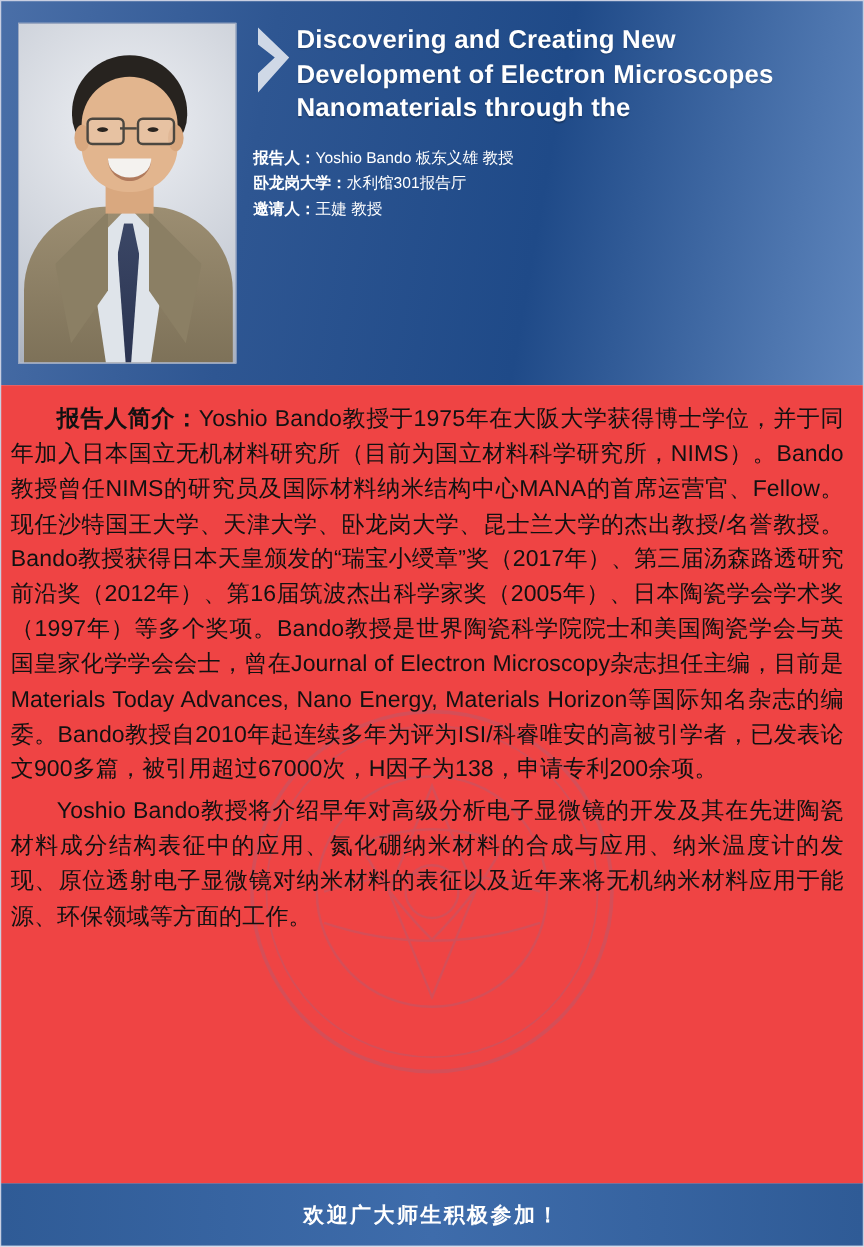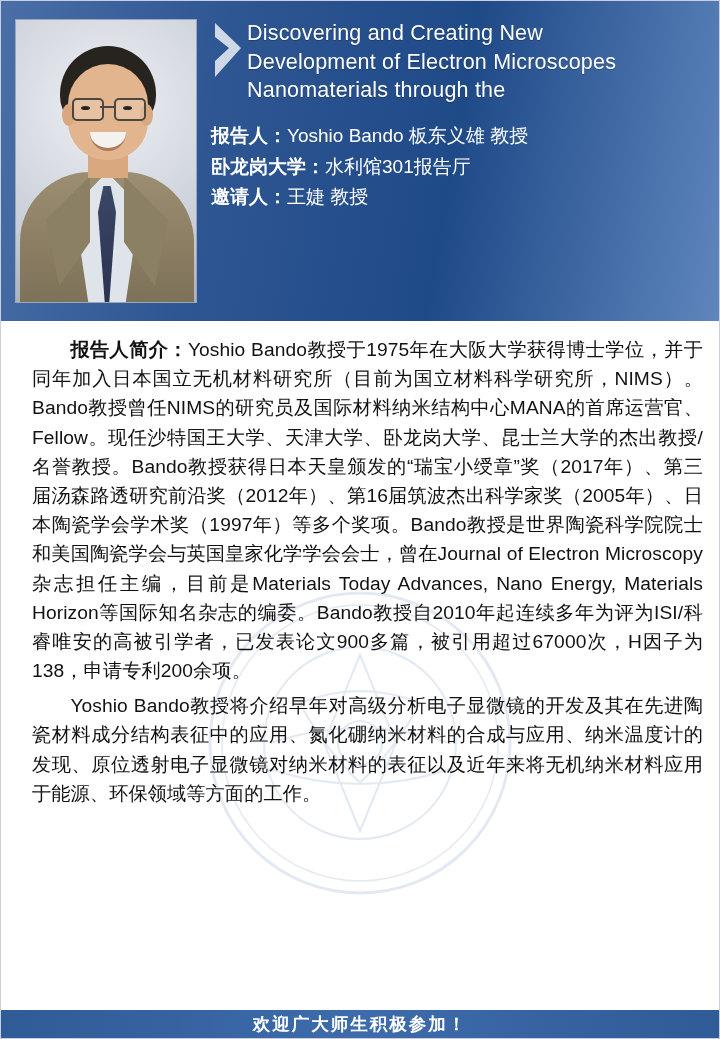--- a/index.html
+++ b/index.html
@@ -161,46 +161,46 @@
     align-items: flex-start;
   }
   .chevron {
     flex: 0 0 auto;
     width: 34px;
     margin-right: 2px;
     margin-top: 2px;
   }
   .title-block {
     font-size: 21.5px;
-    font-weight: normal;
+    font-weight: bold;
     line-height: 1.33;
     letter-spacing: 0.2px;
     text-shadow: 0 1px 1px rgba(0,0,0,0.25);
   }
   .meta {
     margin-top: 16px;
-    font-size: 19px;
+    font-size: 13px;
     line-height: 1.62;
   }
   .meta .row {
     white-space: nowrap;
   }
   .meta .lbl {
     font-weight: bold;
   }
   .meta .indent {
     padding-left: 96px;
   }
 
   
   .body {
     position: relative;
     flex: 1 1 auto;
-    background: #ffffff;
-    padding: 14px 16px 4px 31px;
+    background: #ef4444;
+    padding: 14px 16px 4px 8px;
     box-sizing: border-box;
     overflow: hidden;
   }
   .watermark {
     position: absolute;
     left: 50%;
     top: 262px;
     transform: translateX(-50%);
     width: 320px;
     height: 320px;
@@ -221,21 +221,21 @@
     font-weight: bold;
   }
   .para.indent2 {
     text-indent: 2em;
   }
   .p-bio { margin-bottom: 6px; }
 
   
   .footer {
     flex: 0 0 auto;
-    height: 28px;
+    height: 52px;
     background: linear-gradient(90deg, #2f5b96 0%, #3e6cab 50%, #2f5b96 100%);
     color: #ffffff;
     display: flex;
     align-items: center;
     justify-content: center;
     font-size: 17.5px;
     font-weight: bold;
     letter-spacing: 2px;
   }
 </style>

